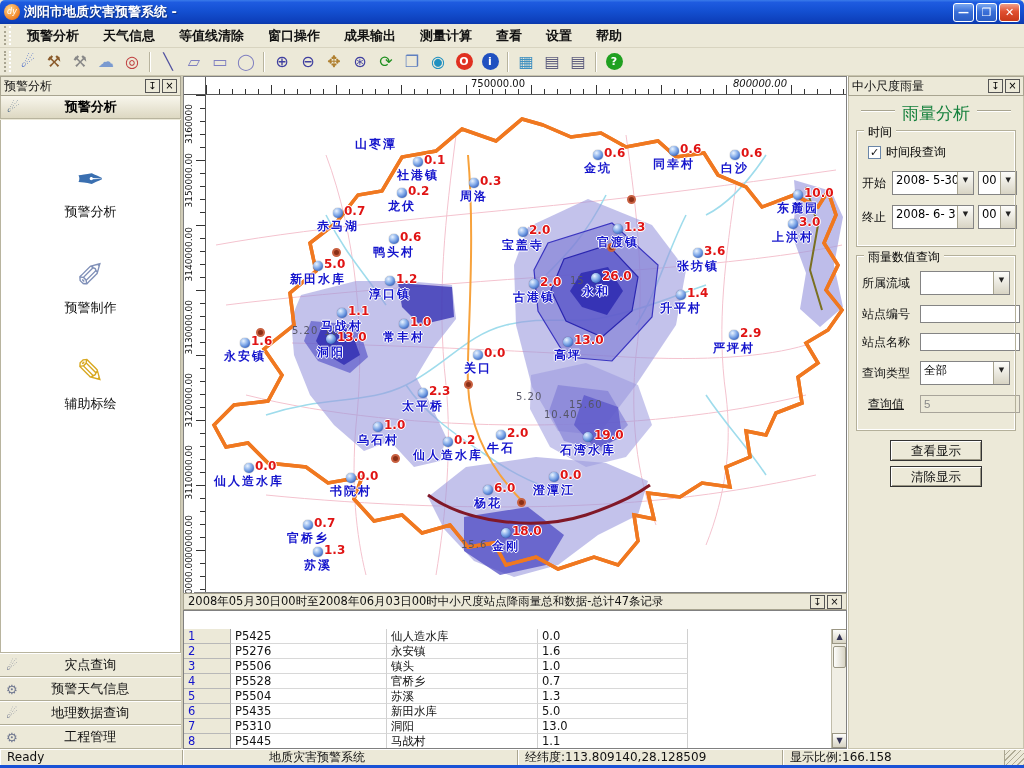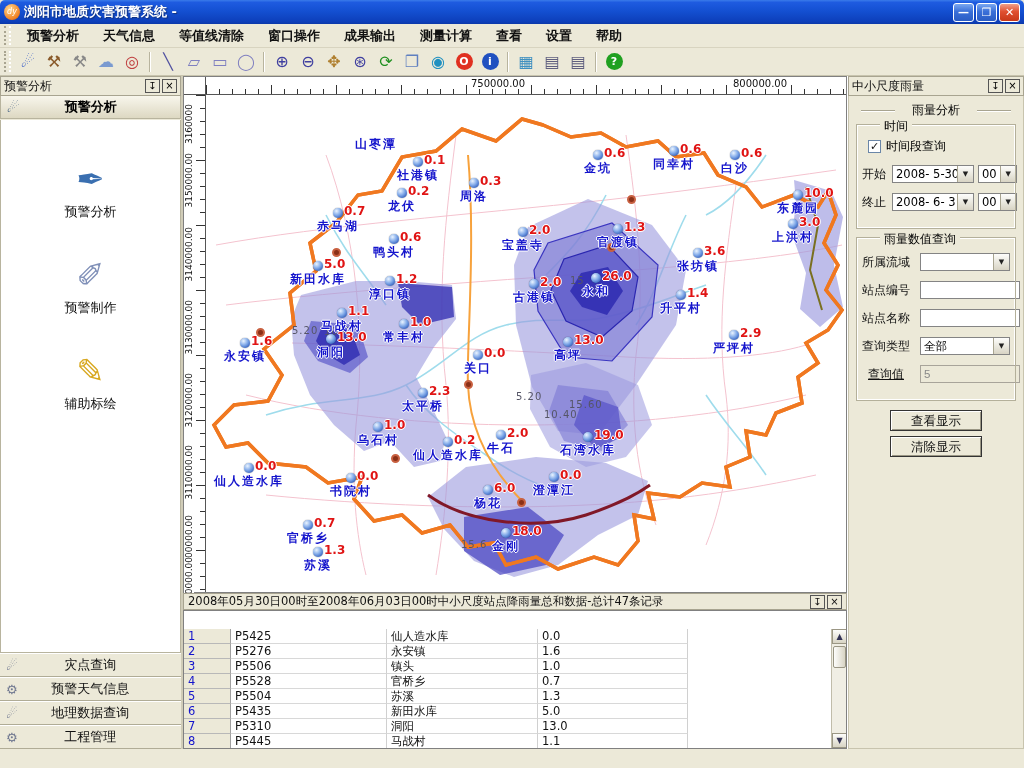--- a/index.html
+++ b/index.html
@@ -93,30 +93,30 @@
   .td.rowhdr { background:#ECE9D8; color:#1414cc; border-right:1px solid #a0a0a0; border-bottom:1px solid #b8b8b8; }
   .c0 { width:47px; } .c1 { width:156px; } .c2 { width:151px; } .c3 { width:150px; }
   .vscroll { position:absolute; right:0; top:18px; width:15px; bottom:0; background:#f0eee4; border-left:1px solid #c0bcaa; }
   .sbtn { position:absolute; left:0; width:15px; height:15px; background:linear-gradient(180deg,#fdfdfb,#d8d4c4); border:1px solid #9a9684;
     font-size:8px; color:#335; text-align:center; line-height:13px; }
   .sthumb { position:absolute; left:1px; top:17px; width:13px; height:22px; background:linear-gradient(90deg,#fdfdfb,#d8d4c4); border:1px solid #9a9684; border-radius:2px; }
 
   
   .right-panel { flex:1; position:relative; background:#ECE9D8; border-left:1px solid #fff; }
   .rp-body { position:absolute; left:0; top:20px; right:0; bottom:0; border:1px solid #c8c4ae; border-top:none; padding:4px 6px; }
-  .group-caption { text-align:center; font-size:12px; color:#000000; position:relative; margin:2px 0 4px; }
+  .group-caption { text-align:center; font-size:17px; color:#15803d; position:relative; margin:2px 0 4px; }
   .group-caption:before,.group-caption:after { content:""; position:absolute; top:8px; width:34px; border-top:1px solid #a8a490; border-bottom:1px solid #fff; }
   .group-caption:before { left:6px; } .group-caption:after { right:6px; }
   .fset { border:1px solid #fff; outline:1px solid #b4b09a; margin:6px 2px 10px; padding:4px 4px 6px; position:relative; }
-  .fset .legend { position:absolute; top:-8px; left:22px; background:#ECE9D8; padding:0 4px; font-size:12px; }
+  .fset .legend { position:absolute; top:-8px; left:6px; background:#ECE9D8; padding:0 4px; font-size:12px; }
   .frow { display:flex; align-items:center; margin:10px 0; }
   .frow .flabel { width:58px; font-size:12px; color:#111; flex:none; }
   .checkrow { display:flex; align-items:center; margin:8px 0 8px 6px; }
   .checkbox { width:13px; height:13px; background:#fff; border:1px solid #6a86a8; font-size:11px; font-weight:bold; line-height:12px; text-align:center; color:#111; margin-right:5px; }
-  .combo { display:flex; height:18px; border:1px solid #848484; background:#fff; align-items:stretch; }
+  .combo { display:flex; height:24px; border:1px solid #848484; background:#fff; align-items:stretch; }
   .combo .cval { flex:1; font-size:11.5px; padding:1px 3px; white-space:nowrap; overflow:hidden; }
   .combo .cbtn { width:16px; background:linear-gradient(180deg,#fdfdfb,#d8d4c4); border-left:1px solid #a8a490;
     font-size:7px; text-align:center; line-height:16px; color:#222; }
   .combo.date { width:82px; margin-right:4px; } .combo.hour { width:44px; }
   .tinput { height:18px; width:100px; border:1px solid #848484; background:#fff; font-size:11.5px; padding:1px 3px; }
   .tinput.disabled { background:#ECE9D8; color:#888; border-color:#a8a49a; }
   .btn { display:block; width:92px; height:21px; margin:5px auto; background:#ECE9D8; border:1px solid #333;
     box-shadow:inset 1px 1px 0 #fff, inset -1px -1px 0 #9a9684; font-size:12.5px; text-align:center; line-height:19px; color:#111; }
   .btn.default { border:2px solid #000; line-height:17px; }
   .contour-sec { margin-top:14px; }
@@ -279,21 +279,21 @@
           </div>
         </div>
     </div>
 
     <div class="center">
 
       <div class="map-window">
         <div class="mw-corner"></div>
         <div class="hruler" id="hruler">
             <span class="hlab" style="left: 292px;">750000.00</span>
-            <span class="hlab" style="left: 554px;">800000.00</span>
+            <span class="hlab" style="left: 554px; font-style: italic;">800000.00</span>
           </div>
         <div class="vruler" id="vruler">
             <span class="vlab" style="top: 9px;">3160000</span>
             <span class="vlab" style="top: 58px;">3150000.00</span>
             <span class="vlab" style="top: 132px;">3140000.00</span>
             <span class="vlab" style="top: 205px;">3130000.00</span>
             <span class="vlab" style="top: 278px;">3120000.00</span>
             <span class="vlab" style="top: 350px;">3110000.00</span>
             <span class="vlab" style="top: 420px;">3100000.00</span>
             <span class="vlab" style="top: 462px;">3090000.00</span>
@@ -698,13 +698,20 @@
 
         <div id="query-buttons">
             <div class="btn">查看显示</div>
             <div class="btn">清除显示</div>
           </div>
 
       </div>
     </div>
   </div>
 
+  <div class="statusbar">
+    <span class="sb-sec sb-1">Ready</span>
+    <span class="sb-sec sb-2">地质灾害预警系统</span>
+    <span class="sb-sec sb-3">经纬度:113.809140,28.128509</span>
+    <span class="sb-sec sb-4">显示比例:166.158</span>
+    <span class="sb-grip"></span>
+  </div>
 </div>
 
 </body></html>

